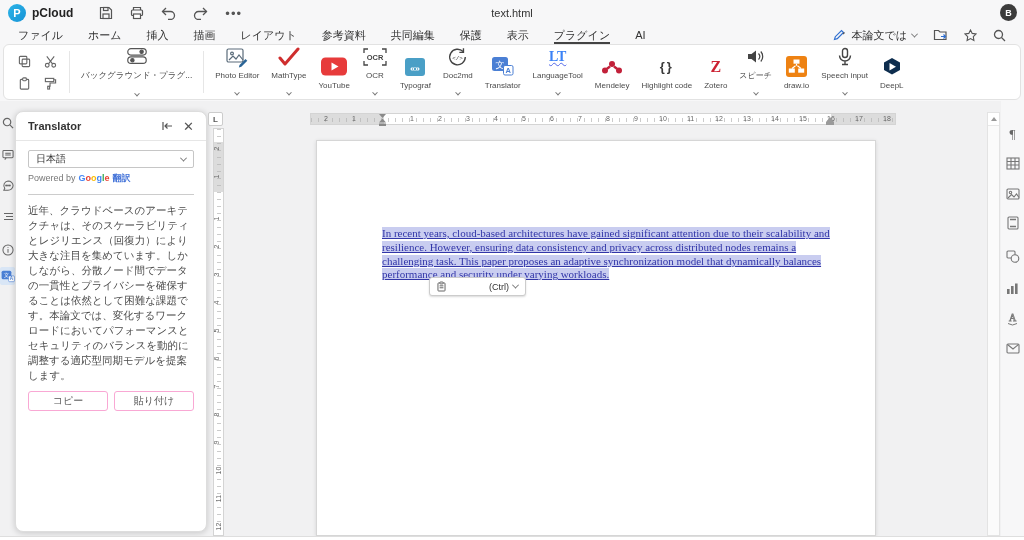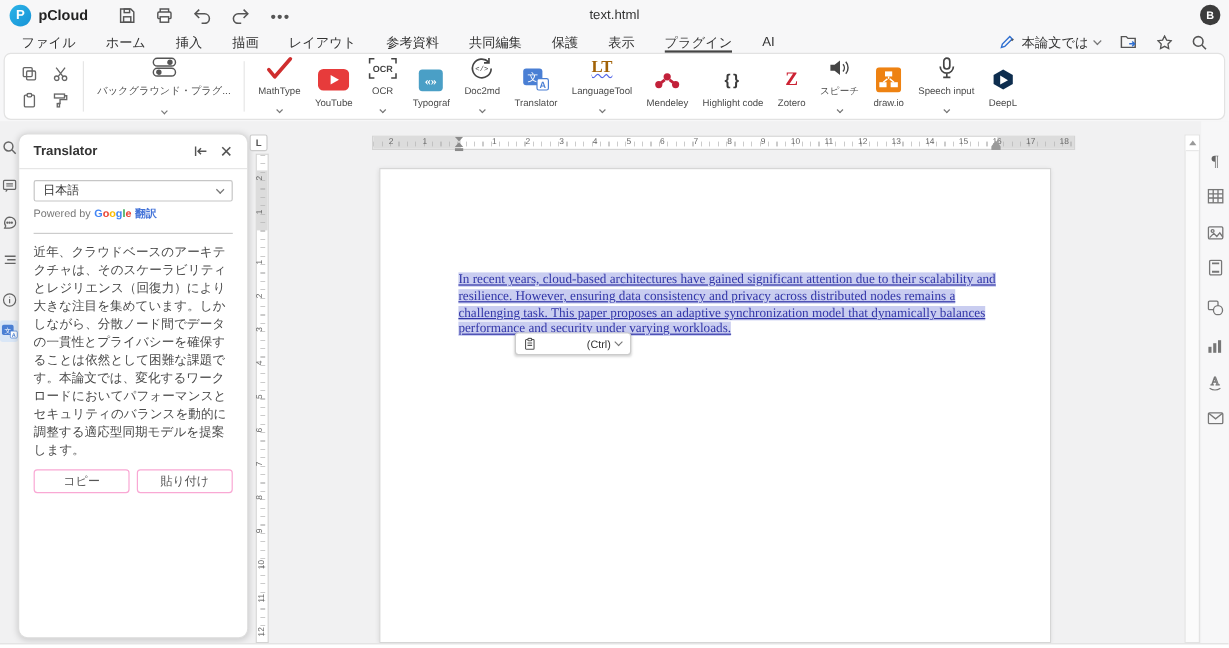--- a/index.html
+++ b/index.html
@@ -220,20 +220,32 @@
             <rect x="3" y="11" width="20" height="7" rx="3.5"></rect>
             <circle cx="8" cy="14.5" r="1.8" fill="#555"></circle>
           </svg>
       </span>
       <span class="tb-lbl nowrap">バックグラウンド・プラグ...</span>
       <span class="tb-chev"><span class="chev"></span></span>
     </div>
 
     <div class="tb-sep"></div>
 
+    <div class="tb-btn">
+      <span class="tb-ico">
+        <svg width="24" height="22" viewBox="0 0 24 22" fill="none" stroke="#5a6b7a" stroke-width="1.2">
+            <rect x="2" y="3" width="16" height="13" rx="1.5"></rect>
+            <circle cx="7" cy="7.5" r="1.4"></circle>
+            <path d="M4 14l4-4 3 3 3-4 4 5"></path>
+            <path d="M14.5 19l6-6 1.8 1.8-6 6-2.4.6z" fill="#2a6496" stroke="none"></path>
+          </svg>
+      </span>
+      <span class="tb-lbl">Photo Editor</span>
+      <span class="tb-chev"><span class="chev"></span></span>
+    </div>
 
     <div class="tb-btn">
       <span class="tb-ico">
         <svg width="24" height="20" viewBox="0 0 24 20" fill="none" stroke="#cf2e2e" stroke-width="3" stroke-linecap="round" stroke-linejoin="round">
             <path d="M3 11l5 6L21 2"></path>
           </svg>
       </span>
       <span class="tb-lbl">MathType</span>
       <span class="tb-chev"><span class="chev"></span></span>
     </div>
@@ -288,21 +300,21 @@
             <text x="9" y="11.5" text-anchor="middle" font-size="9" fill="#fff" font-family="Liberation Sans,sans-serif">文</text>
             <rect x="12.5" y="9.5" width="9.5" height="9.5" rx="1.5" fill="#fff" stroke="#4a7fd4"></rect>
             <text x="17.2" y="17" text-anchor="middle" font-size="7.5" font-weight="bold" fill="#4a7fd4" font-family="Liberation Sans,sans-serif">A</text>
           </svg>
       </span>
       <span class="tb-lbl">Translator</span>
     </div>
 
     <div class="tb-btn">
       <span class="tb-ico">
-        <span style="font-family:'Liberation Serif',serif;font-weight:bold;font-size:14px;color:#a16207;text-decoration:underline wavy #5468e8 1px;">LT</span>
+        <span style="font-family:'Liberation Serif',serif;font-weight:bold;font-size:14px;color:#3b82f6;text-decoration:underline wavy #5468e8 1px;">LT</span>
       </span>
       <span class="tb-lbl">LanguageTool</span>
       <span class="tb-chev"><span class="chev"></span></span>
     </div>
 
     <div class="tb-btn">
       <span class="tb-ico">
         <svg width="24" height="18" viewBox="0 0 24 18" fill="#c2213a">
             <circle cx="5" cy="12.5" r="3"></circle>
             <circle cx="19" cy="12.5" r="3"></circle>

